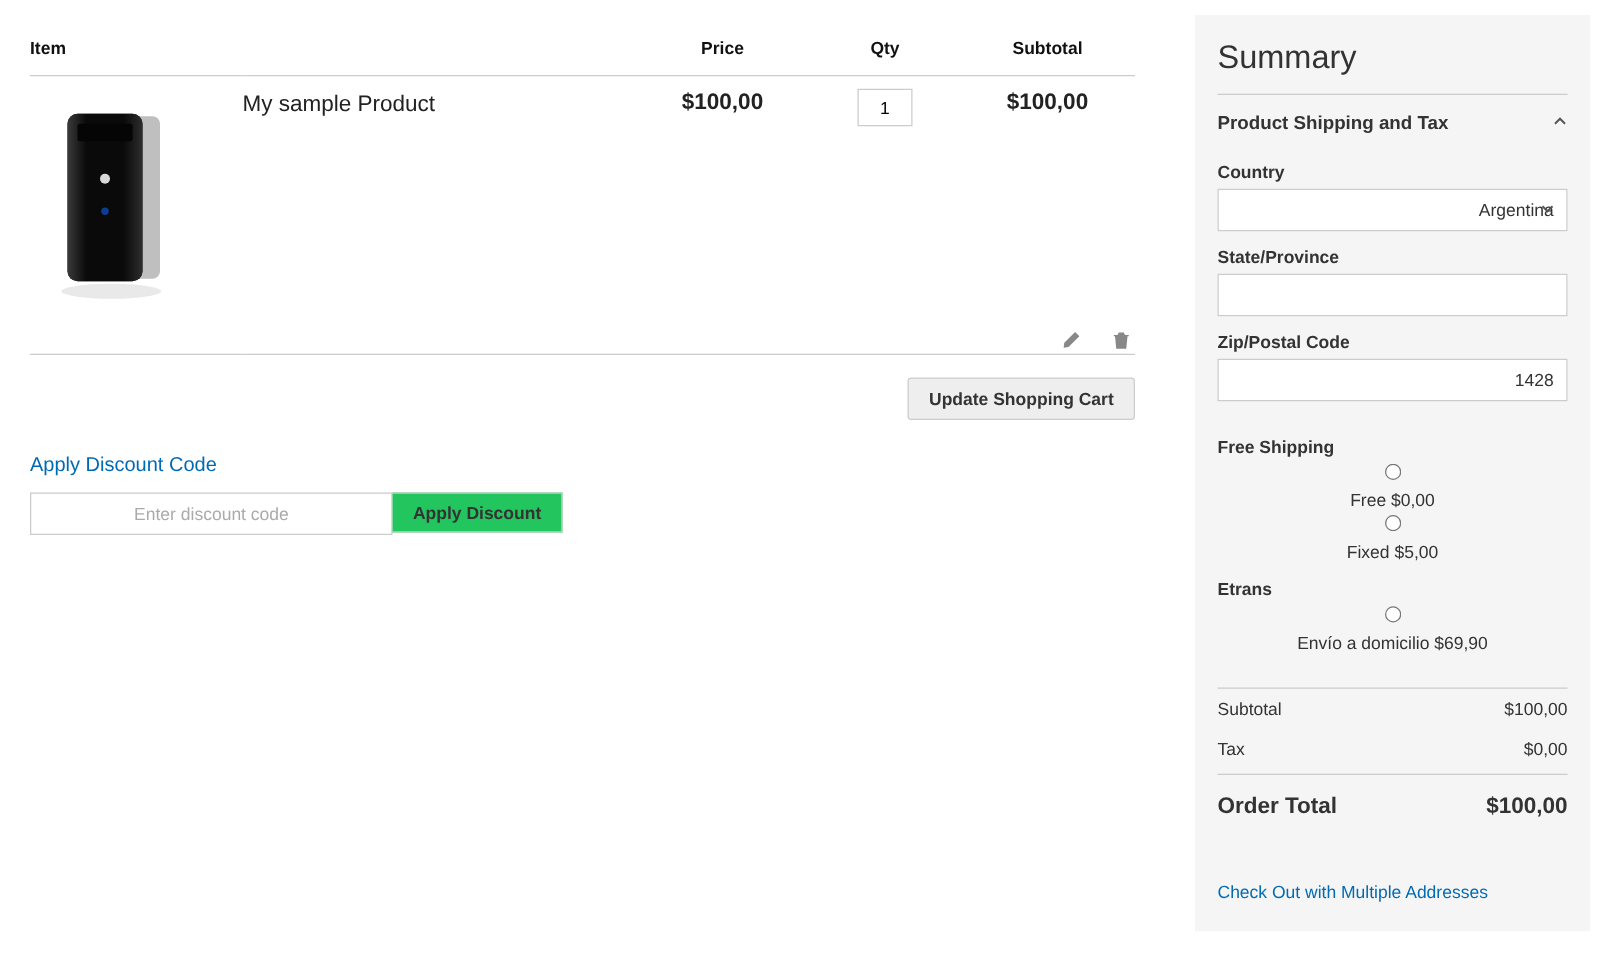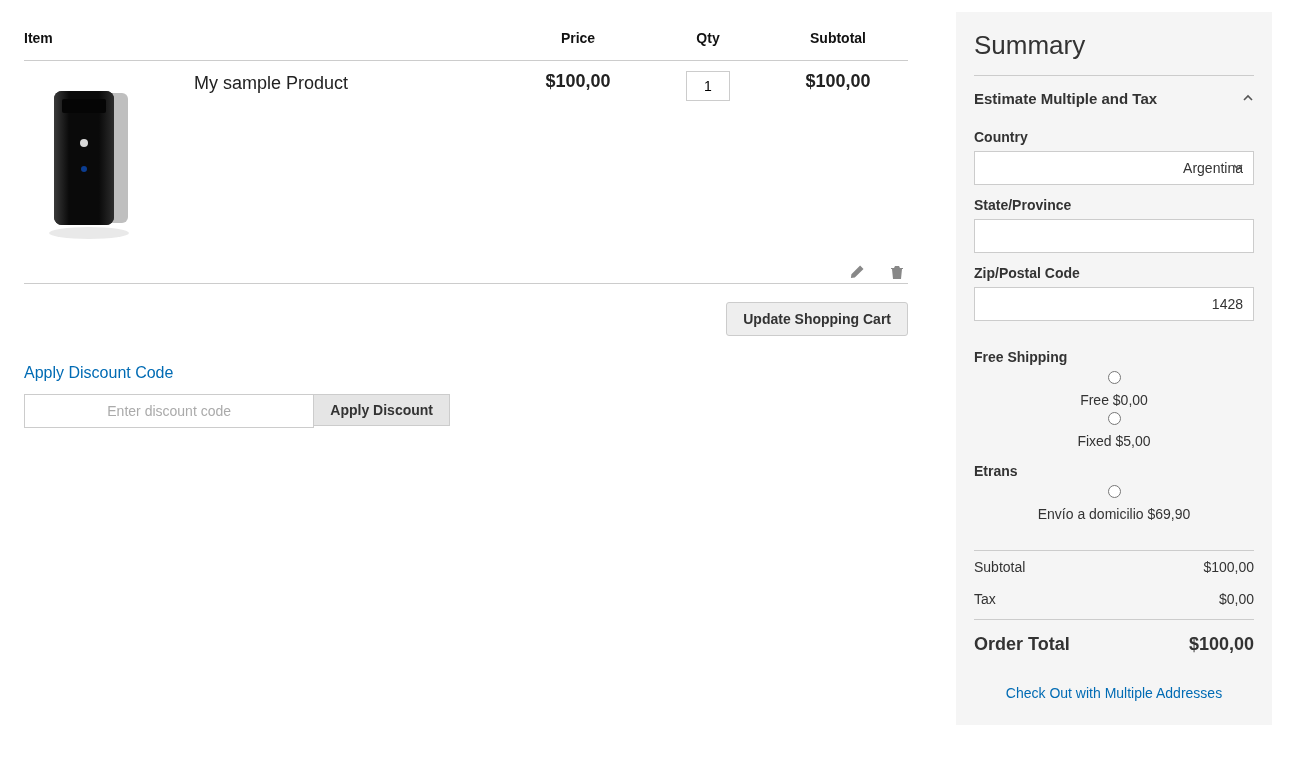--- a/index.html
+++ b/index.html
@@ -127,21 +127,21 @@
     padding: 16px 8px;
     font-size: 14px;
     color: #333;
     text-align: center;
   }
   .discount-input::placeholder { color: #aaa; }
   .discount-apply-btn {
     height: 32px;
     border: 1px solid #ccc;
     border-left: none;
-    background: #e5e5e5;
+    background: #22c55e;
     padding: 0 16px;
     font-size: 14px;
     font-weight: 600;
     color: #333;
     cursor: pointer;
   }
   
   .summary {
     width: 316px;
     background: #f5f5f5;
@@ -224,22 +224,21 @@
     font-size: 14px;
   }
   .totals-row.order-total {
     border-top: 1px solid #ccc;
     font-size: 18px;
     font-weight: 700;
     padding-top: 14px;
     margin-top: 4px;
   }
   .multi-checkout {
-    text-align: center;
-    margin-top: 22px;
+    margin-top: 42px;
   }
   .multi-checkout a {
     color: #006bb4;
     text-decoration: none;
     font-size: 14px;
   }
 </style>
 </head>
 <body>
 
@@ -314,21 +313,21 @@
         <input class="discount-input" type="text" placeholder="Enter discount code" style="">
         <button class="discount-apply-btn">Apply Discount</button>
       </div>
     </div>
   </div>
 
   <div class="summary">
     <div class="summary-title">Summary</div>
 
     <div class="estimate-header">
-      <span>Estimate Multiple and Tax</span>
+      <span>Product Shipping and Tax</span>
       <span>
         <svg width="12" height="12" viewBox="0 0 12 12">
             <path fill="none" stroke="#555" stroke-width="1.6" d="M2 8l4-4 4 4"></path>
           </svg>
       </span>
     </div>
 
     <label class="field-label">Country</label>
     <div class="select-wrap">
       <select>

